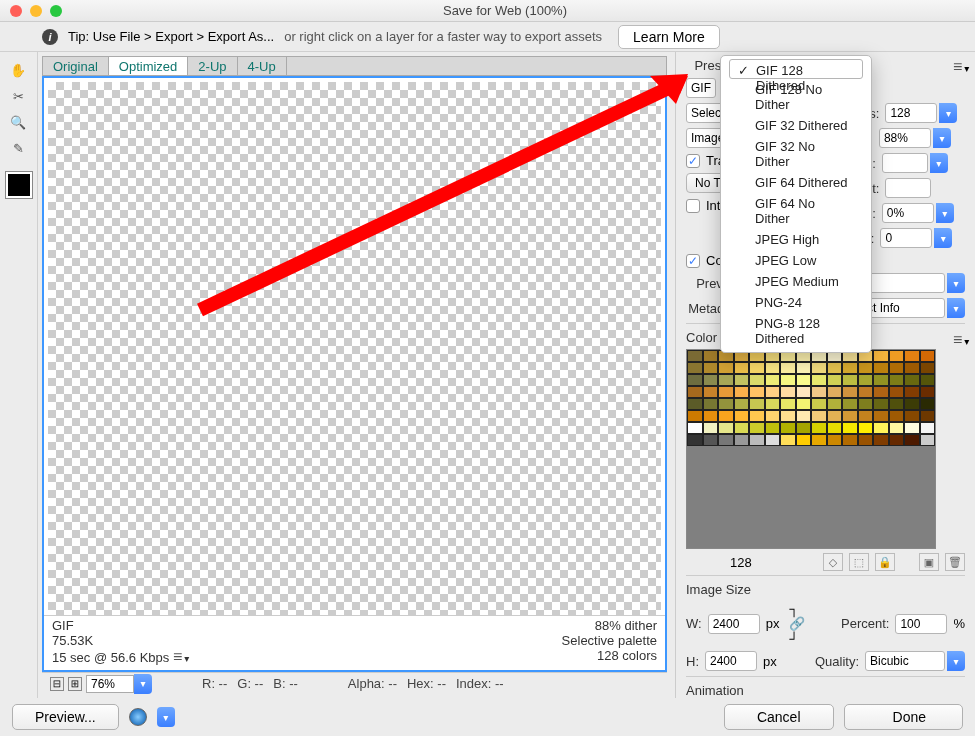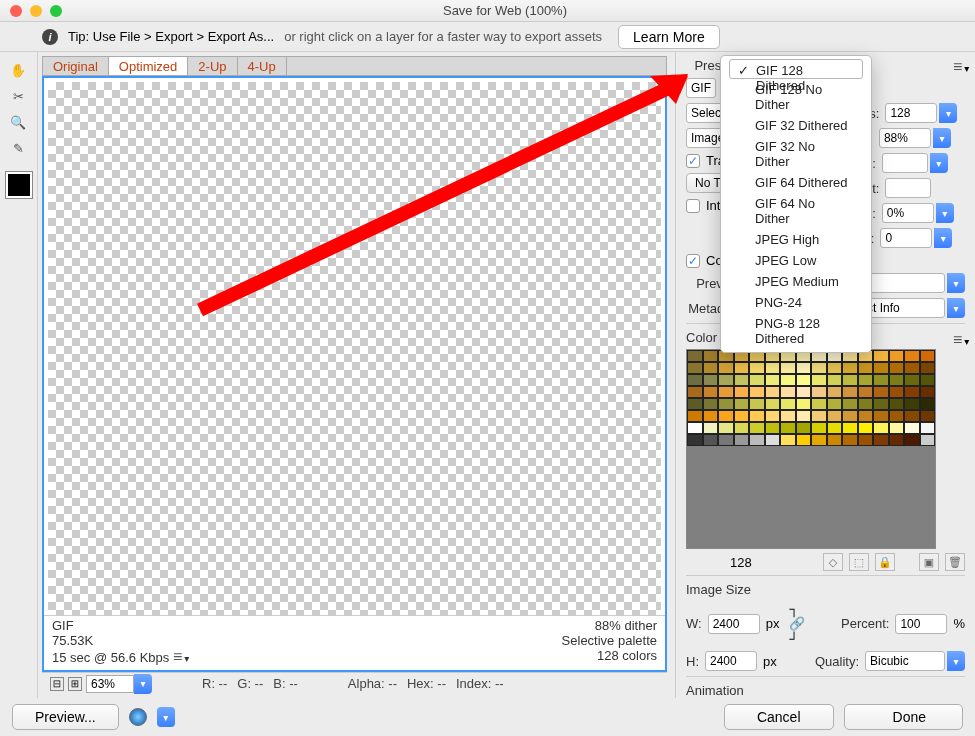--- a/index.html
+++ b/index.html
@@ -20,21 +20,21 @@
 .tipbar .lm-btn { margin-left: 6px; background: #fff; border: 1px solid #bbb; border-radius: 5px; padding: 3px 14px; font-size: 14px; }
 
 
 .main { display: flex; height: 646px; }
 .toolcol { width: 38px; background: #ececec; border-right: 1px solid #d0d0d0; padding-top: 4px;}
 .tool { width: 30px; height: 24px; margin: 2px auto; display:flex;align-items:center;justify-content:center; color:#555;}
 .swatch-box { width:26px;height:26px;background:#000;border:2px solid #fff;outline:1px solid #888; margin: 12px auto 0;}
 
 .left { flex: 1; display:flex; flex-direction:column; padding: 4px 8px 4px 4px;}
 .tabs { display:flex; background:#d8d8d8; height:20px; border:1px solid #aaa;}
-.tab { padding: 7px 10px; border-right:1px solid #aaa; color:#c2410c; display:flex;align-items:center;}
+.tab { padding: 7px 10px; border-right:1px solid #aaa; color:#0f766e; display:flex;align-items:center;}
 .tab.active { background:#fff; }
 .preview { flex:1; border:2px solid #3d97ff; background:#fff; position:relative; overflow:hidden;}
 .checker { position:absolute; inset:4px;
   background-image:
     linear-gradient(45deg,#ccc 25%,transparent 25%),
     linear-gradient(-45deg,#ccc 25%,transparent 25%),
     linear-gradient(45deg,transparent 75%,#ccc 75%),
     linear-gradient(-45deg,transparent 75%,#ccc 75%);
   background-size:16px 16px;
   background-position:0 0,0 8px,8px -8px,-8px 0;
@@ -147,21 +147,21 @@
           <span>Selective palette</span>
           <span>128 colors</span>
         </div>
       </div>
     </div>
 
     <div class="statusbar">
       <div class="zoom-ctl">
         <span class="sq">⊟</span>
         <span class="sq">⊞</span>
-        <span class="zoom-field">63%</span>
+        <span class="zoom-field">76%</span>
         <span class="blue-cap">▾</span>
       </div>
       <span class="seg" style="margin-left:40px">R: --</span>
       <span class="seg">G: --</span>
       <span class="seg">B: --</span>
       <span class="seg" style="margin-left:40px">Alpha: --</span>
       <span class="seg">Hex: --</span>
       <span class="seg">Index: --</span>
     </div>
   </div>

